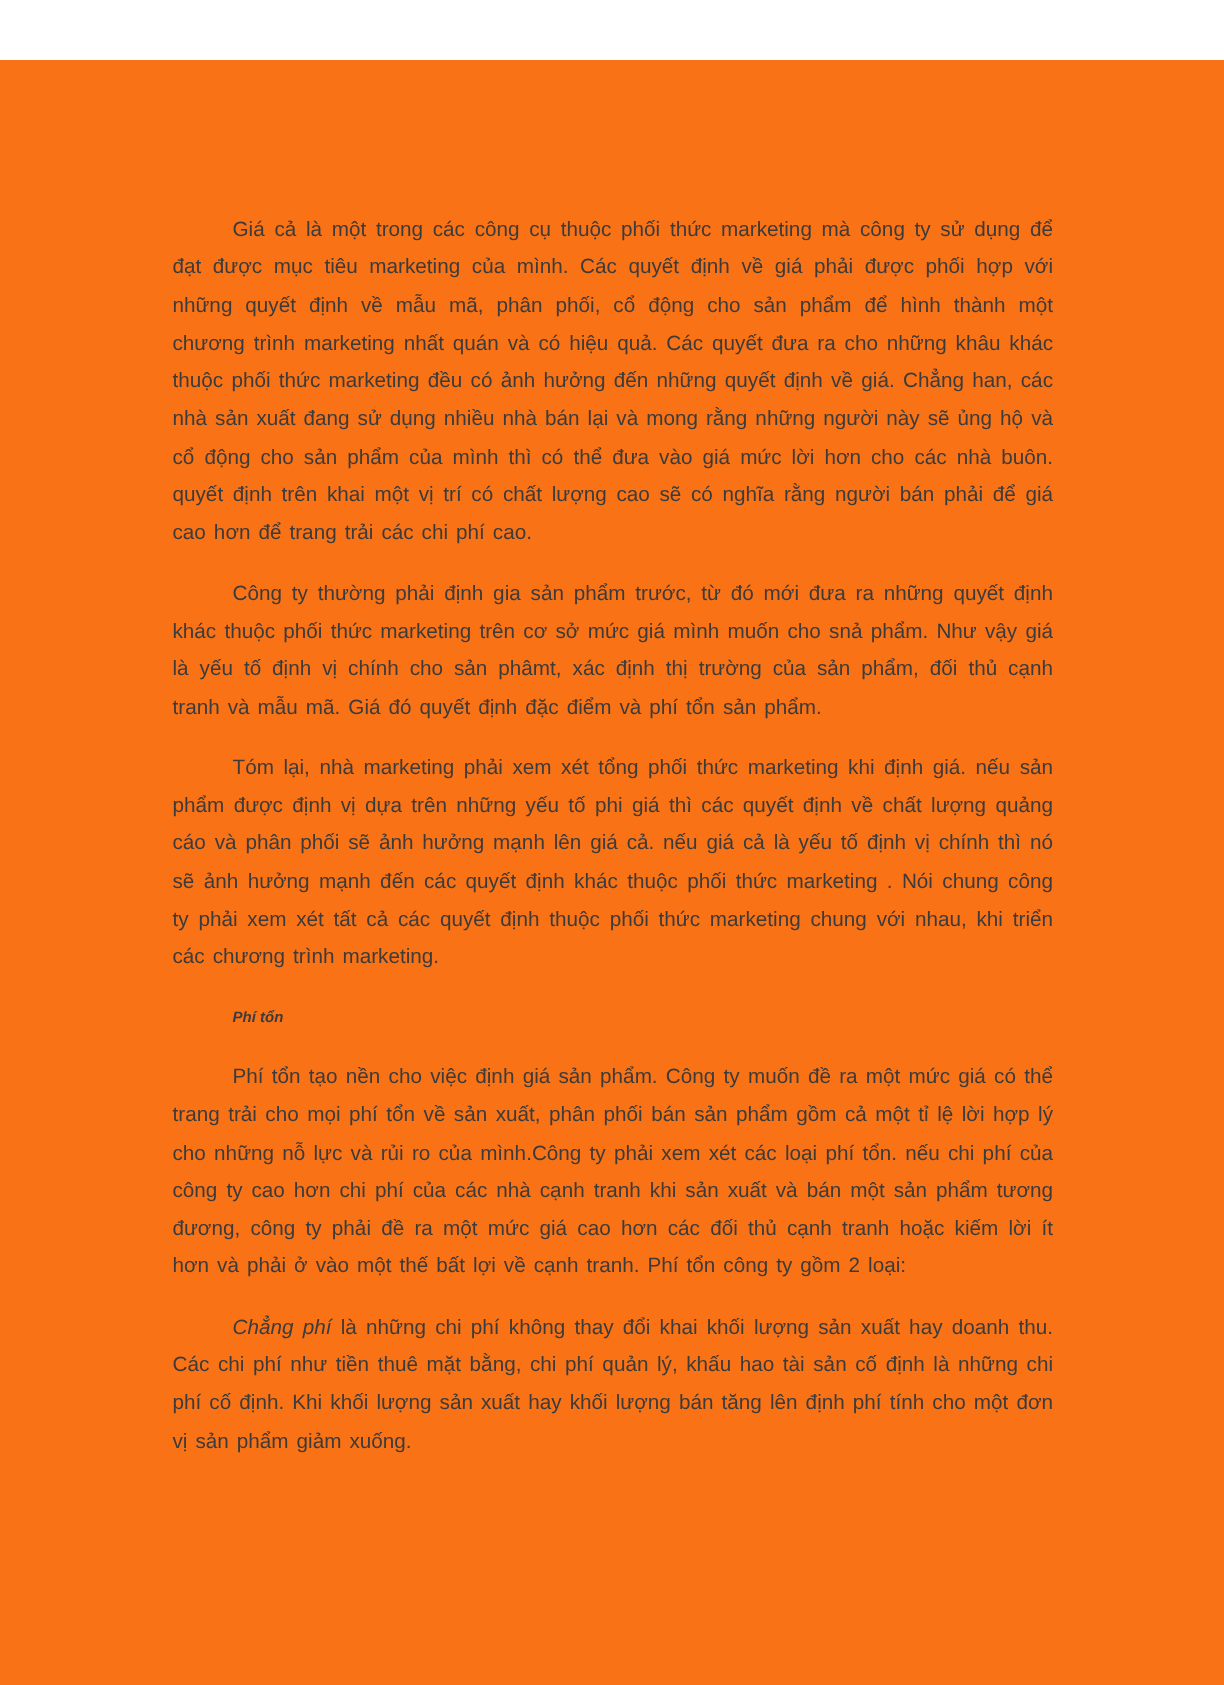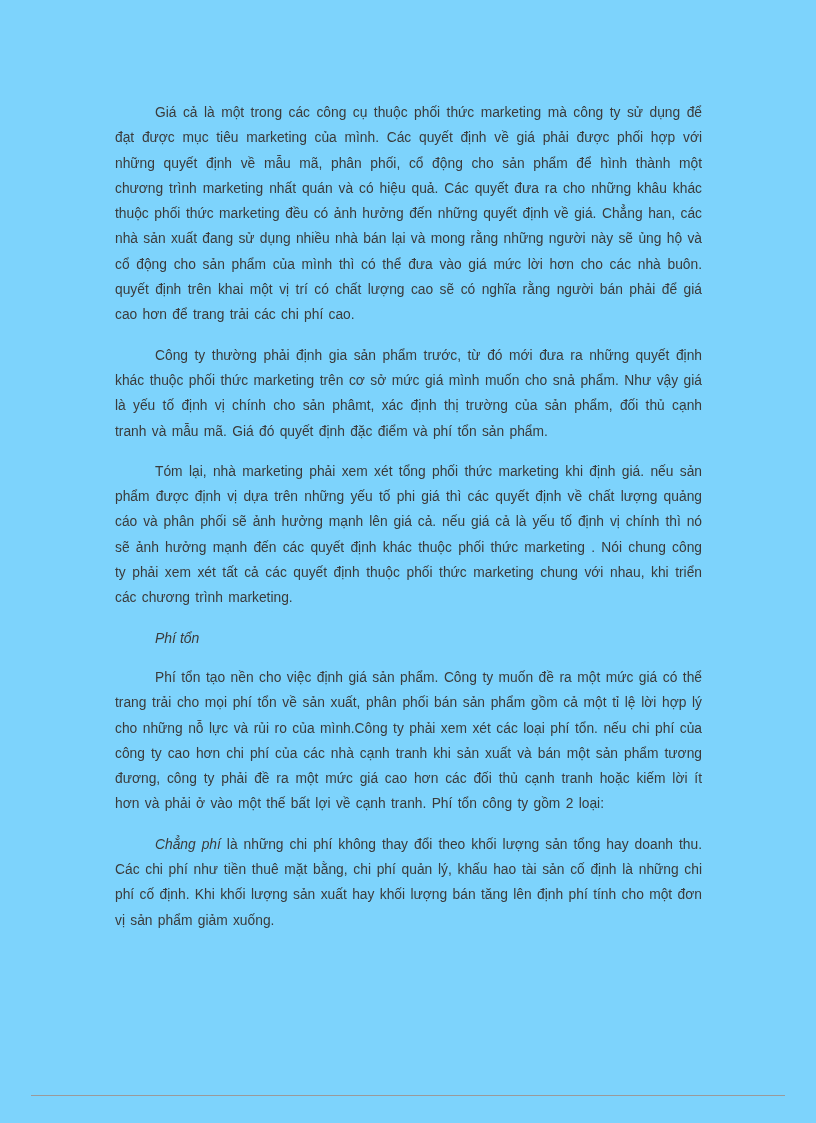--- a/index.html
+++ b/index.html
@@ -10,40 +10,41 @@
     width: 816px;
     height: 1123px;
     position: relative;
     overflow: hidden;
     font-family: "Liberation Sans", sans-serif;
     color: #3b3b3b;
   }
   .page {
     position: absolute;
     inset: 0;
-    background: #7dd3fc;
+    background: #f97316;
+    margin-top: 40px;
   }
   .content {
     position: absolute;
     left: 115px;
     top: 100px;
     width: 587px;
   }
   p.para {
     font-size: 13.8px;
     line-height: 25.3px;
     text-align: justify;
     text-indent: 40px;
     margin: 0 0 15px 0;
     word-spacing: 1.5px;
   }
   h3.heading {
-    font-size: 14px;
+    font-size: 10px;
     line-height: 25.3px;
-    font-weight: normal;
+    font-weight: bold;
     font-style: italic;
     padding-left: 40px;
     margin: 0 0 14px 0;
   }
   p.para .lead {
     font-style: italic;
   }
   .footer-line {
     position: absolute;
     left: 31px;
@@ -62,18 +63,18 @@
     <p class="para">Giá cả là một trong các công cụ thuộc phối thức marketing  mà công ty sử dụng để đạt được mục tiêu marketing  của mình.  Các quyết định về giá phải được phối hợp với những quyết định về mẫu mã, phân phối, cổ động cho sản phẩm  để hình thành một chương trình marketing  nhất quán và có hiệu quả. Các quyết đưa ra cho những khâu khác thuộc phối thức marketing  đều có ảnh hưởng đến những quyết định về giá. Chẳng han, các nhà sản xuất đang sử dụng nhiều nhà bán lại và mong  rằng những người này sẽ ủng hộ và cổ động cho sản phẩm  của mình  thì có thể đưa vào giá mức lời hơn cho các nhà buôn. quyết định  trên khai một vị trí có chất lượng cao sẽ có nghĩa rằng người bán phải để giá cao hơn để trang trải các chi phí cao.</p>
 
     <p class="para">Công ty thường phải định gia sản phẩm  trước, từ đó mới đưa ra những quyết định khác thuộc phối  thức marketing  trên cơ sở mức giá mình  muốn  cho snả phẩm. Như vậy giá là yếu tố định vị chính cho sản phâmt, xác định thị trường của sản phẩm,  đối thủ cạnh tranh  và mẫu  mã.  Giá đó quyết định đặc điểm  và phí tổn sản phẩm.</p>
 
     <p class="para">Tóm  lại,  nhà marketing  phải xem  xét tổng phối  thức marketing  khi định giá. nếu sản phẩm  được định  vị dựa trên những yếu tố phi giá thì các quyết định  về chất lượng quảng cáo và phân phối sẽ ảnh hưởng mạnh  lên giá cả. nếu giá cả là yếu tố định  vị chính thì nó sẽ ảnh hưởng mạnh  đến các quyết định  khác thuộc phối  thức marketing  . Nói chung công ty phải xem  xét tất cả các quyết định  thuộc phối  thức marketing  chung với nhau, khi triển các chương trình marketing.</p>
 
     <h3 class="heading">Phí tổn</h3>
 
     <p class="para">Phí tổn tạo nền cho việc định  giá sản phẩm.  Công ty muốn  đề ra một mức giá có thể trang trải cho mọi  phí tổn về sản xuất, phân phối  bán sản phẩm  gồm  cả một tỉ lệ lời hợp lý cho những nỗ lực và rủi ro của mình.Công  ty phải xem  xét các loại phí tổn. nếu chi phí của công ty cao hơn  chi phí  của các nhà cạnh tranh khi  sản xuất và bán một sản phẩm  tương đương, công ty phải đề ra một mức giá cao hơn các đối thủ cạnh tranh hoặc kiếm  lời ít hơn  và phải ở vào một  thế bất lợi về cạnh tranh.  Phí tổn công ty gồm  2 loại:</p>
 
-    <p class="para"><span class="lead">Chẳng  phí</span><span> là những chi phí không  thay đổi  theo khối lượng  sản tổng hay doanh thu. Các chi phí như tiền thuê mặt bằng, chi phí quản lý, khấu hao tài sản cố định  là những chi phí cố định.  Khi khối  lượng  sản xuất hay khối  lượng  bán tăng lên định  phí tính cho một đơn vị sản phẩm  giảm  xuống.</span></p>
+    <p class="para"><span class="lead">Chẳng  phí</span><span> là những chi phí không  thay đổi  khai khối lượng  sản xuất hay doanh thu. Các chi phí như tiền thuê mặt bằng, chi phí quản lý, khấu hao tài sản cố định  là những chi phí cố định.  Khi khối  lượng  sản xuất hay khối  lượng  bán tăng lên định  phí tính cho một đơn vị sản phẩm  giảm  xuống.</span></p>
 
   </div>
 
   <div class="footer-line"></div>
 </div>
 
 </body></html>

